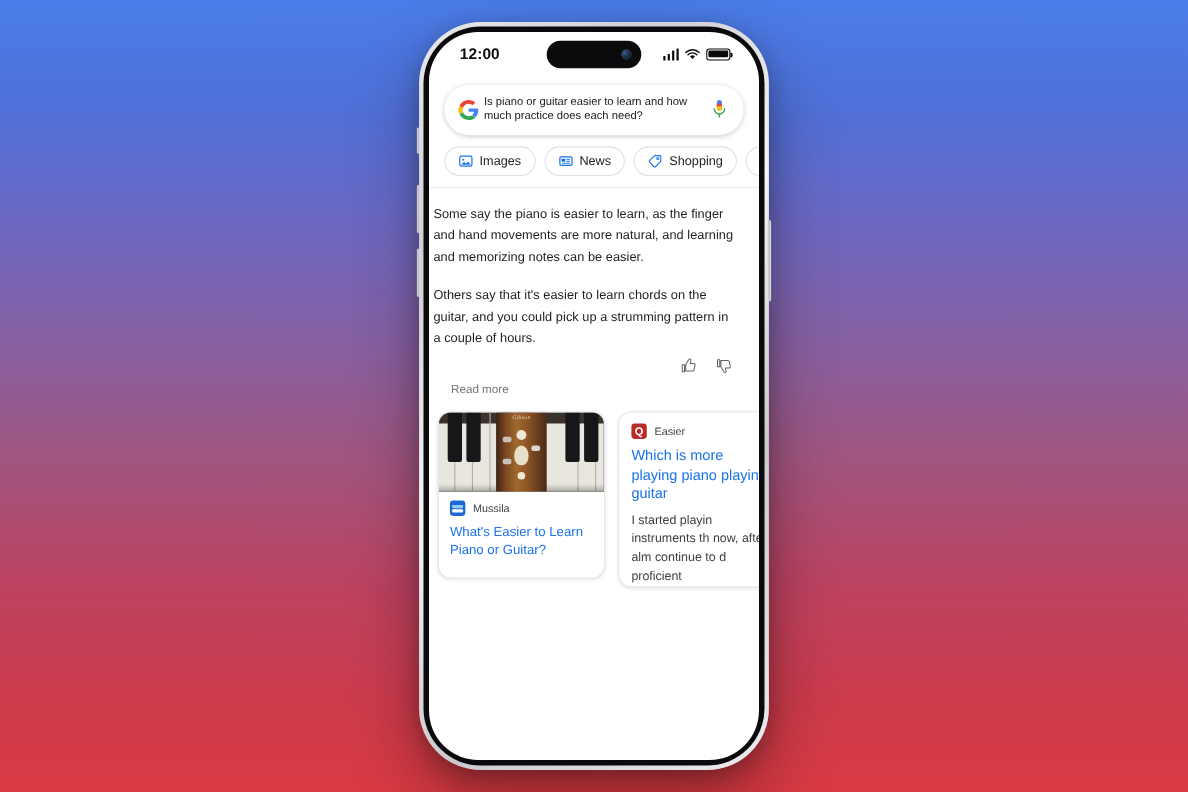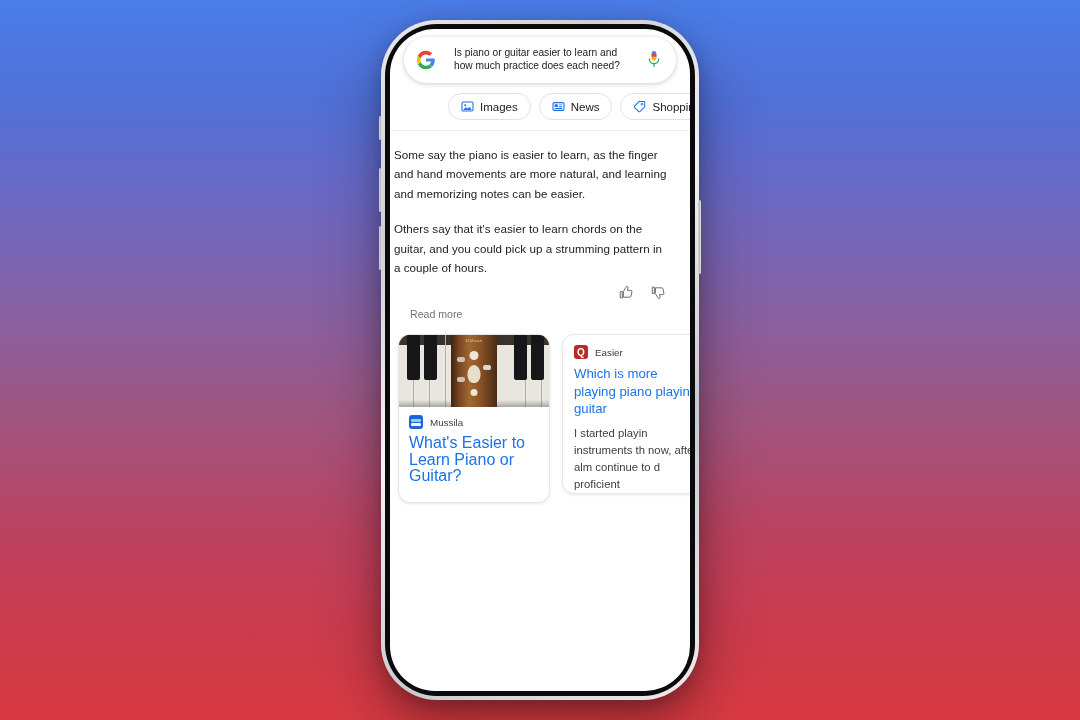--- a/index.html
+++ b/index.html
@@ -104,36 +104,35 @@
 
   
   .searchbar{
     margin:8px 14px 0 14px;
     background:#fff;
     border-radius:26px;
     box-shadow:0 1px 5px rgba(32,33,36,.24);
     height:46px;
     display:flex; align-items:center;
     padding:0 14px 0 12px;
-    gap:18px;
+    gap:4px;
   }
   .g-logo{ width:20px; height:20px; flex:0 0 20px; }
   .query{
     flex:1; font-size:10.2px; line-height:12.6px;
     color:#202124; letter-spacing:0;
   }
   .mic{ width:16px; height:20px; flex:0 0 16px; }
 
   
   .chips{
     display:flex; gap:8px;
     padding:10px 0 10px 14px;
     overflow:hidden;
     white-space:nowrap;
-    margin-left:44px;
   }
   .chip{
     display:inline-flex; align-items:center; gap:6px;
     border:1px solid #dfe1e5;
     border-radius:18px;
     height:27px;
     padding:0 12px;
     background:#fff;
     flex:0 0 auto;
     font-size:11.5px;
@@ -247,21 +246,21 @@
     background:#8fd0f0; border-radius:1px;
   }
   .src-mussila::after{
     content:""; position:absolute; left:2px; right:2px; bottom:3px; height:3px;
     background:#fff; border-radius:1px;
   }
   .src-quora{ background:#b92b27; border-radius:3px; font-size:10px; }
   .src-name{ font-size:9.8px; color:#3c4043; }
 
   .card-title{
-    font-size:16px; line-height:16.5px;
+    font-size:12px; line-height:16.5px;
     color:#1a73e8; margin-bottom:7px;
   }
   .card-title.big{ font-size:13.2px; line-height:17.5px; }
   .card-snip{
     font-size:11.3px; line-height:17px; color:#3c4043;
   }
 </style>
 </head>
 <body>
 
@@ -270,20 +269,42 @@
   <div class="phone-band"></div>
   <div class="phone-bezel"></div>
 
   <div class="btn-side btn-mute"></div>
   <div class="btn-side btn-volup"></div>
   <div class="btn-side btn-voldn"></div>
   <div class="btn-side btn-power"></div>
 
   <div class="screen">
 
+    <div class="statusbar">
+      <div class="status-time">12:00</div>
+      <div class="dyn-island">
+        <div class="dyn-cam"></div>
+      </div>
+      <div class="status-right">
+        <div class="sig">
+          <i></i>
+            <i></i>
+            <i></i>
+            <i></i>
+        </div>
+        <svg width="15" height="11" viewBox="0 0 16 12">
+          <path d="M8 10.6 5.6 8a3.4 3.4 0 0 1 4.8 0L8 10.6z" fill="#0b0b0b"></path>
+          <path d="M3.6 6.2a6.3 6.3 0 0 1 8.8 0" stroke="#0b0b0b" stroke-width="1.4" fill="none" stroke-linecap="round"></path>
+          <path d="M1.4 4a9.4 9.4 0 0 1 13.2 0" stroke="#0b0b0b" stroke-width="1.4" fill="none" stroke-linecap="round"></path>
+        </svg>
+        <div class="batt">
+            <span></span>
+          </div>
+      </div>
+    </div>
 
     <div class="searchbar">
       <svg class="g-logo" viewBox="0 0 48 48">
         <path fill="#4285F4" d="M45.1 24.5c0-1.6-.1-2.8-.4-4H24v7.3h12.1c-.2 2-1.6 5-4.5 7l6.9 5.3c4.1-3.8 6.6-9.4 6.6-15.6z"></path>
         <path fill="#34A853" d="M24 46c5.9 0 10.9-2 14.5-5.3l-6.9-5.3c-1.9 1.3-4.4 2.2-7.6 2.2-5.8 0-10.7-3.8-12.5-9.1l-7.1 5.5C8 41.5 15.4 46 24 46z"></path>
         <path fill="#FBBC05" d="M11.5 28.5c-.5-1.4-.7-2.9-.7-4.5s.3-3.1.7-4.5l-7.1-5.5C2.9 17 2 20.4 2 24s.9 7 2.4 10l7.1-5.5z"></path>
         <path fill="#EA4335" d="M24 10.6c4.1 0 6.9 1.8 8.5 3.3l6.2-6C34.9 4.4 29.9 2 24 2 15.4 2 8 6.5 4.4 14l7.1 5.5c1.8-5.3 6.7-8.9 12.5-8.9z"></path>
       </svg>
       <div class="query">Is piano or guitar easier to learn and how much practice does each need?</div>
       <svg class="mic" viewBox="0 0 24 30">

